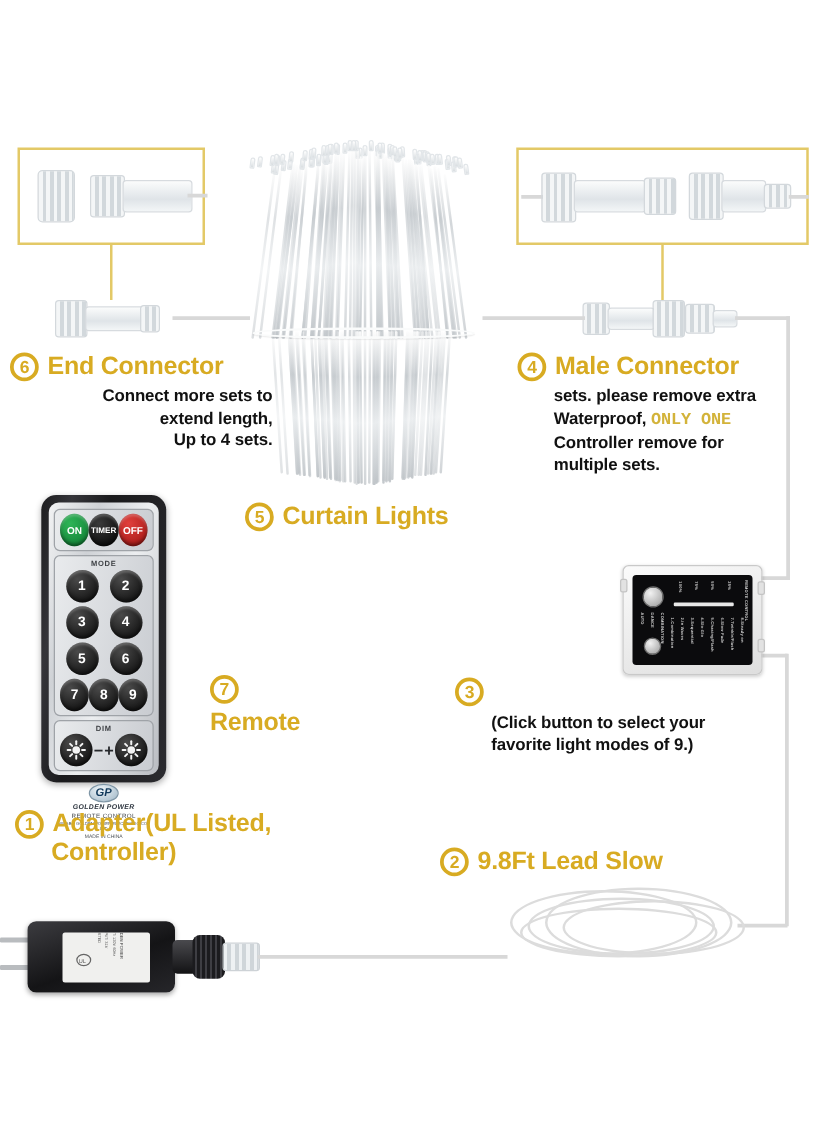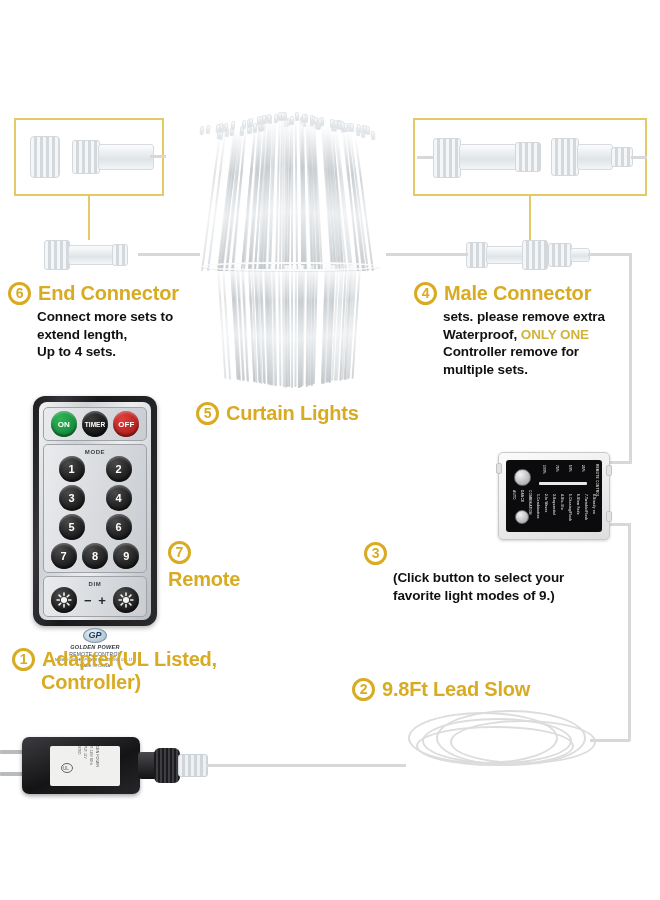--- a/index.html
+++ b/index.html
@@ -22,34 +22,34 @@
   .hdr {
     display: flex; align-items: flex-start; gap: 7px;
     color: #d8ab22; font-size: 20px; font-weight: 700; letter-spacing: -.2px;
     white-space: nowrap;
   }
   .hdr .t { line-height: 23px; }
   .body {
     color: #111; font-size: 13.5px; font-weight: 700; line-height: 17.5px;
     letter-spacing: -.1px;
   }
-  .gold { color: #d3b33a; }
+  .gold { color: #d3b33a; font-family: Liberation Mono, monospace; }
 
   .block { position: absolute; }
 
   
   .inset {
     position: absolute; border: 2px solid #e3c967; background: #fff;
   }
   .leader { position: absolute; background: #e3c967; }
   .wire-line { position: absolute; background: #d8d8d8; }
 
   
   #remote {
-    position: absolute; left: 33px; top: 396px; width: 124px; height: 230px;
+    position: absolute; left: 33px; top: 396px; width: 100px; height: 230px;
     border-radius: 12px;
     background: linear-gradient(100deg,#1d1d1f 0%,#35353a 18%,#1a1a1c 40%,#2b2b2f 100%);
     padding: 6px; box-shadow: 0 2px 5px rgba(0,0,0,.3);
   }
   .rc-face {
     width: 100%; height: 100%; border-radius: 8px;
     background: linear-gradient(105deg,#f2f3f4 0%,#cfd2d6 28%,#eceef0 55%,#b9bcc1 100%);
     padding: 5px 4px; display: flex; flex-direction: column; gap: 3px;
   }
   .rc-panel {
@@ -597,21 +597,21 @@
     <div class="coil-arc" style="left:32px; top:4px;  width:150px; height:56px;"></div>
     <div class="coil-arc" style="left:46px; top:14px; width:146px; height:44px;"></div>
     <div class="coil-arc" style="left:12px; top:20px; width:158px; height:40px;"></div>
   </div>
 
   <div class="block" style="left:8px; top:282px; width:210px;">
     <div class="hdr">
       <span class="badge">6</span>
       <span class="t">End Connector</span>
     </div>
-    <div class="body" style="margin-left:29px; margin-top:3px;">
+    <div class="body" style="margin-left:29px; margin-top:3px;text-align:right;">
       <div>Connect more sets to</div>
       <div>extend length,</div>
       <div>Up to 4 sets.</div>
     </div>
   </div>
 
   <div class="block" style="left:414px; top:282px; width:235px;">
     <div class="hdr">
       <span class="badge">4</span>
       <span class="t">Male Connector</span>

